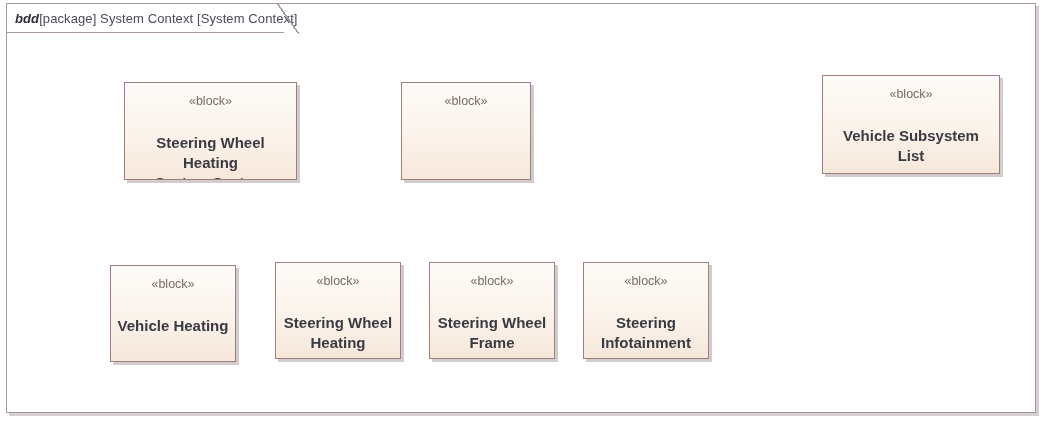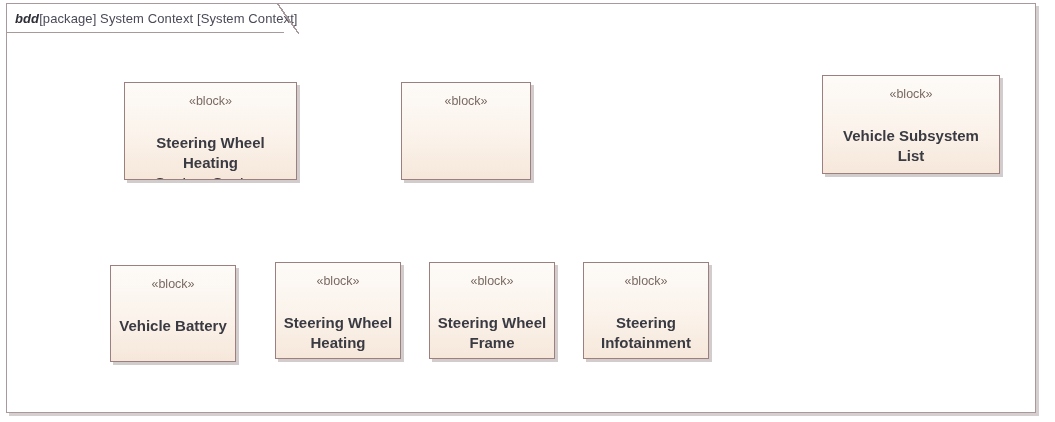--- a/index.html
+++ b/index.html
@@ -145,21 +145,21 @@
       </div>
       <div class="block" style="left: 401px; top: 82px; width: 130px; height: 98px;">
         <div class="block-stereotype">«block»</div>
       </div>
       <div class="block" style="left: 822px; top: 75px; width: 178px; height: 99px;">
         <div class="block-stereotype">«block»</div>
         <div class="block-name">Vehicle Subsystem List</div>
       </div>
       <div class="block" style="left: 110px; top: 265px; width: 126px; height: 97px;">
         <div class="block-stereotype">«block»</div>
-        <div class="block-name">Vehicle Battery</div>
+        <div class="block-name">Vehicle Heating</div>
       </div>
       <div class="block" style="left: 275px; top: 262px; width: 126px; height: 97px;">
         <div class="block-stereotype">«block»</div>
         <div class="block-name">Steering Wheel
 Heating System</div>
       </div>
       <div class="block" style="left: 429px; top: 262px; width: 126px; height: 97px;">
         <div class="block-stereotype">«block»</div>
         <div class="block-name">Steering Wheel
 Frame</div>

